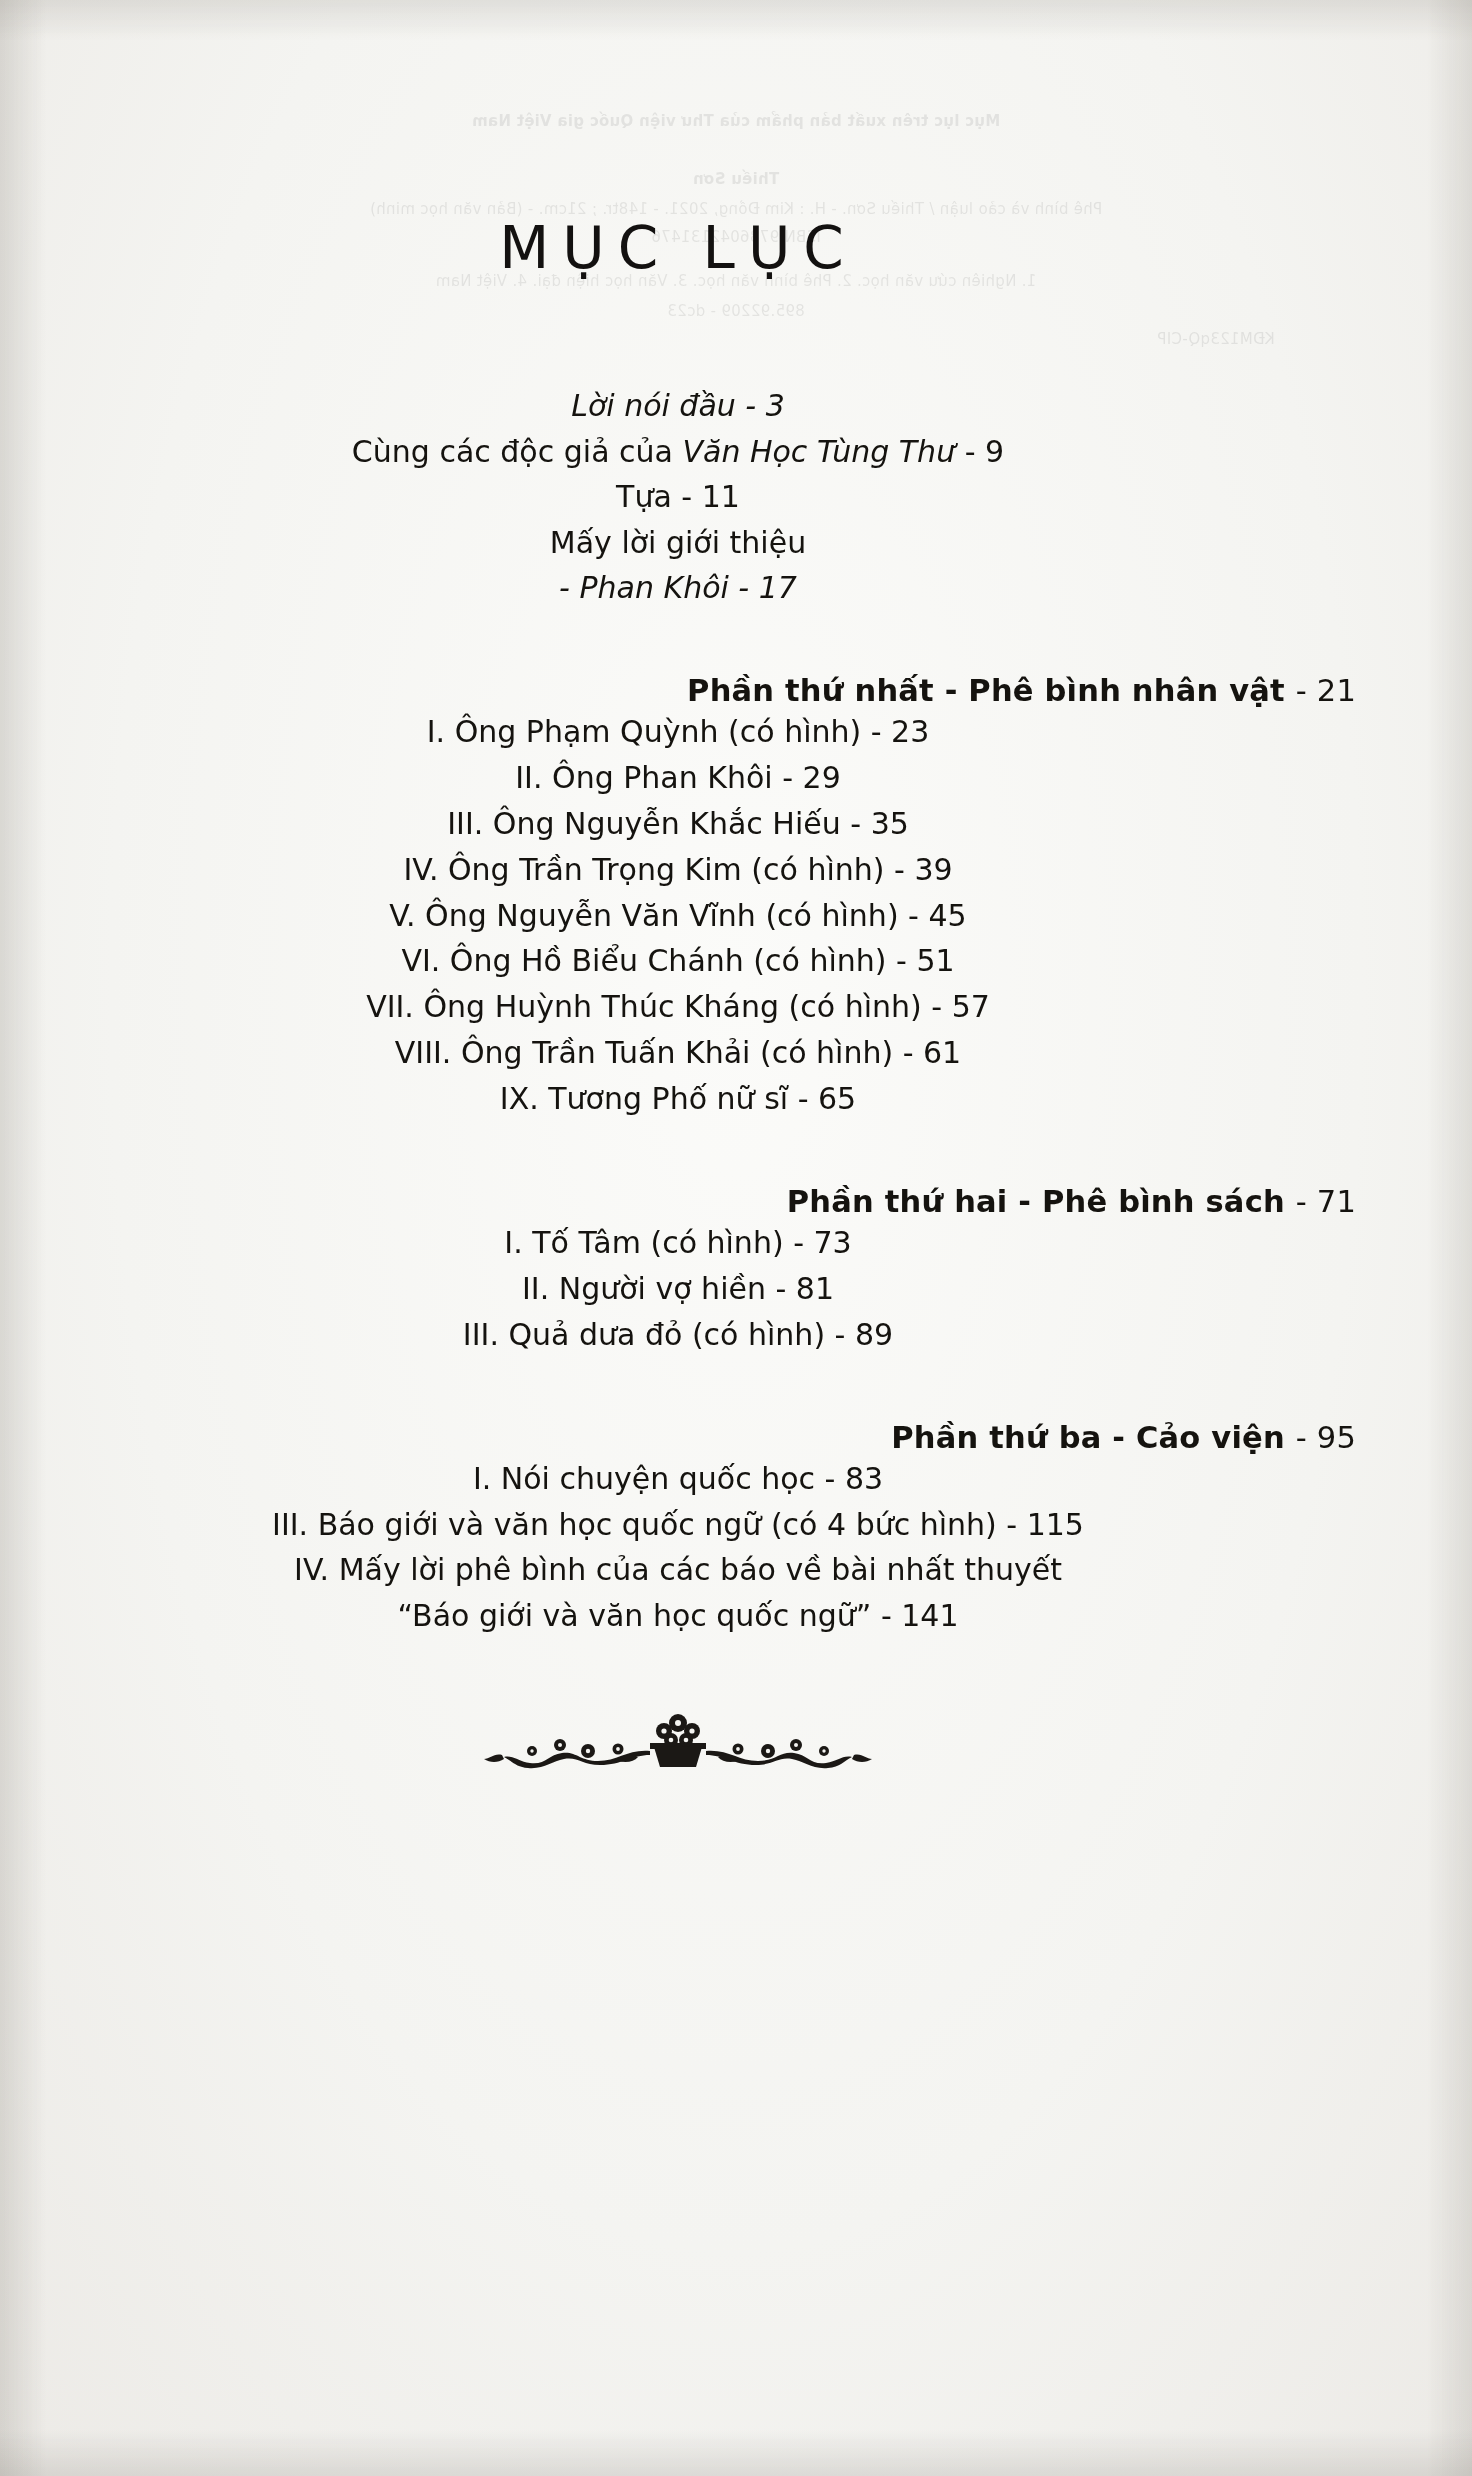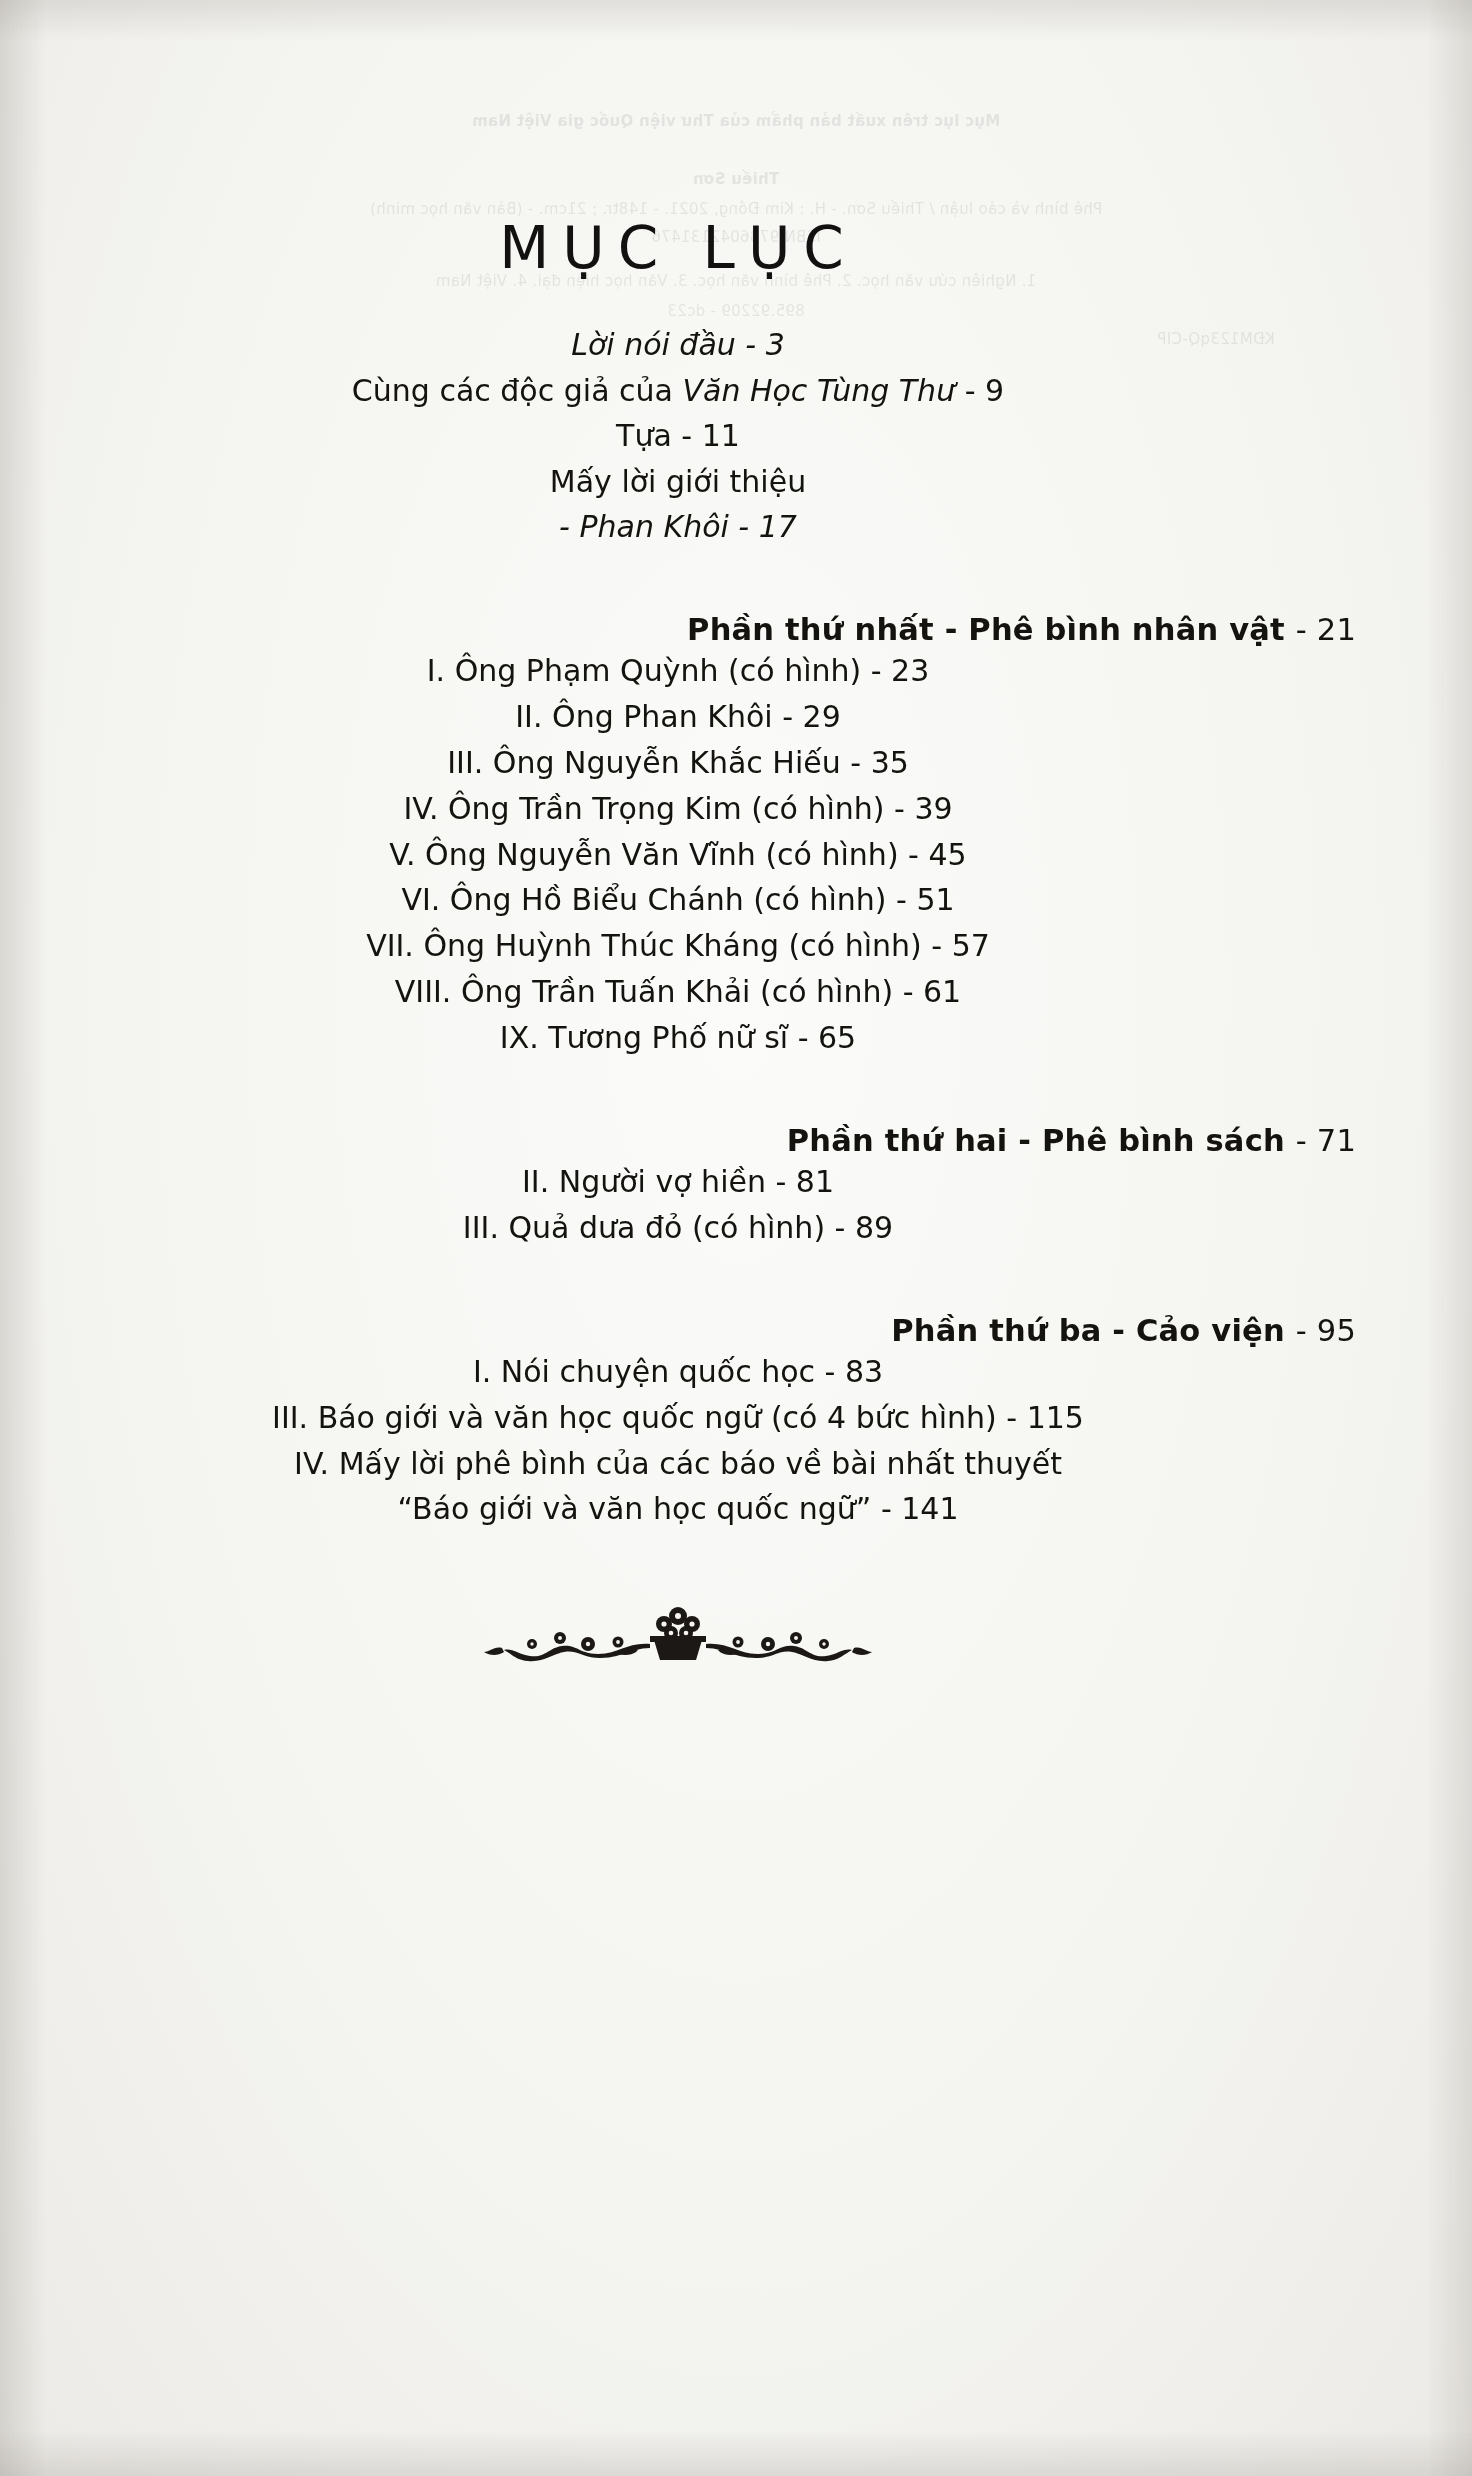--- a/index.html
+++ b/index.html
@@ -54,21 +54,21 @@
 
   .doc-title {
     margin-top: 214px;
     font-size: 58px;
     letter-spacing: 13px;
     font-weight: 400;
     color: #131110;
   }
 
   .front-block {
-    margin-top: 40px;
+    margin-top: 101px;
     font-size: 30px;
     line-height: 1.52;
   }
   .front-block .line { margin: 0; }
   .it { font-style: italic; }
 
   .part {
     margin-top: 62px;
     font-size: 30.5px;
     font-weight: bold;
@@ -153,20 +153,21 @@
       <div class="entry">VII. Ông Huỳnh Thúc Kháng (có hình) - 57</div>
       <div class="entry">VIII. Ông Trần Tuấn Khải (có hình) - 61</div>
       <div class="entry">IX. Tương Phố nữ sĩ - 65</div>
     </div>
 
     <div class="part">
       <span>Phần thứ hai - Phê bình sách</span>
       <span class="pg">- 71</span>
     </div>
     <div class="section-list">
+      <div class="entry">I. Tố Tâm (có hình) - 73</div>
       <div class="entry">II. Người vợ hiền - 81</div>
       <div class="entry">III. Quả dưa đỏ (có hình) - 89</div>
     </div>
 
     <div class="part">
       <span>Phần thứ ba - Cảo viện</span>
       <span class="pg">- 95</span>
     </div>
     <div class="section-list">
       <div class="entry">I. Nói chuyện quốc học - 83</div>

